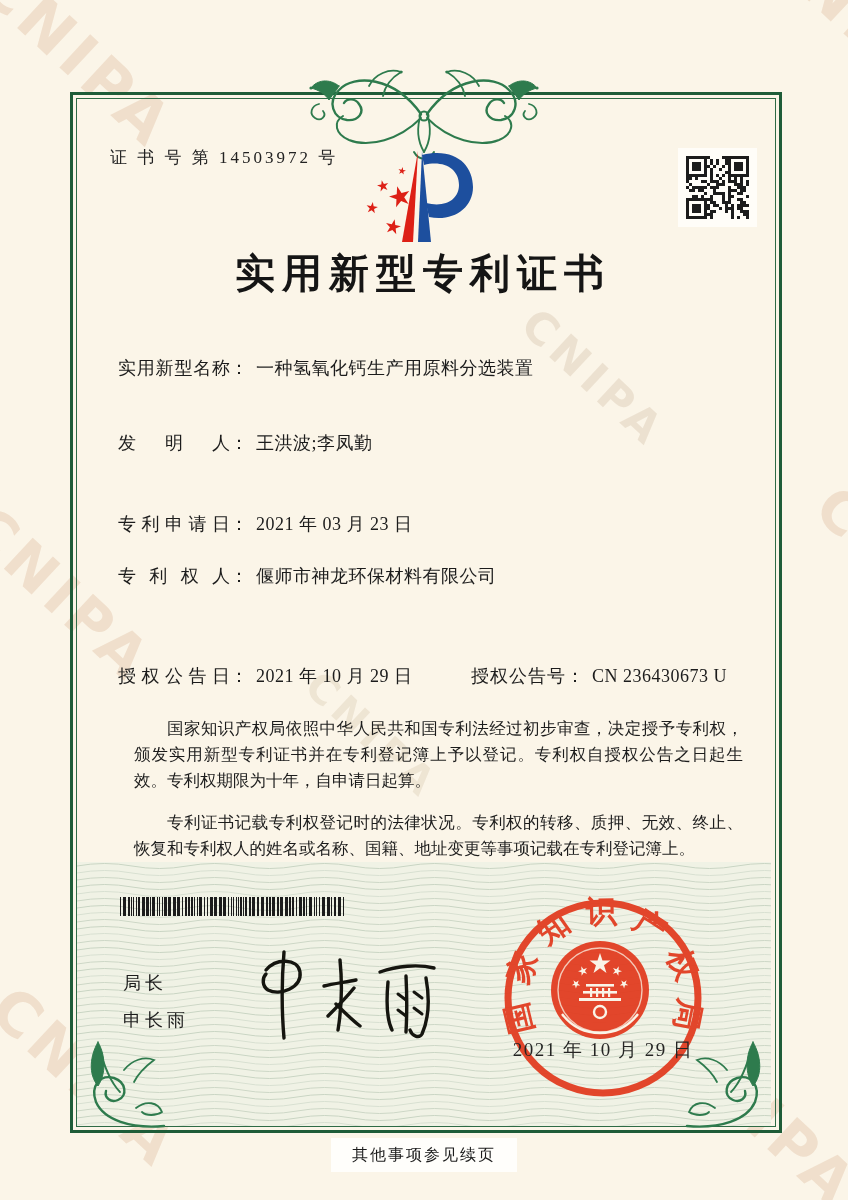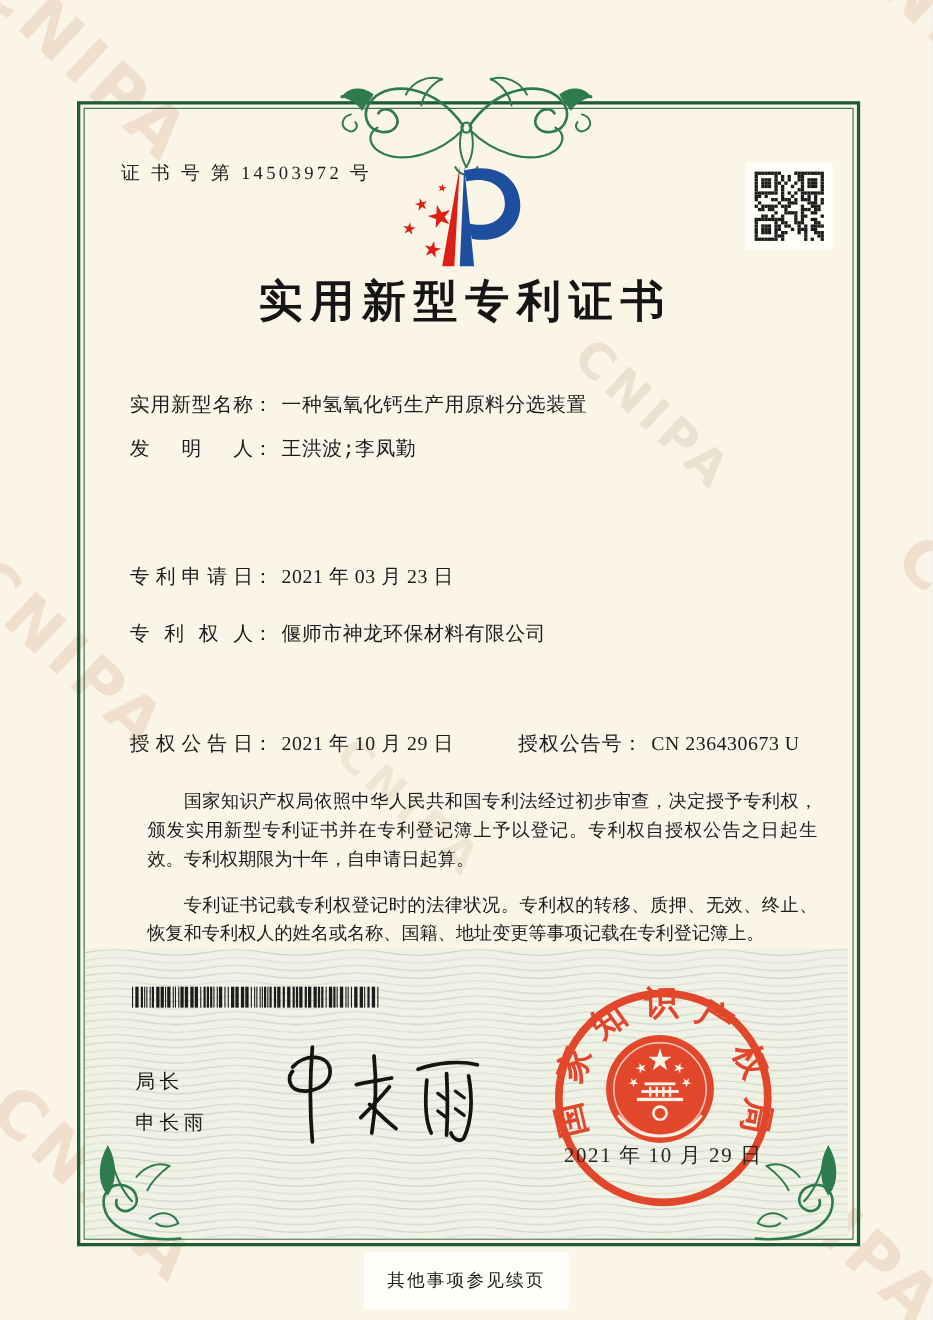--- a/index.html
+++ b/index.html
@@ -39,21 +39,21 @@
 
   .director-title{position:absolute;left:123px;top:971px;font-size:18px;letter-spacing:4px;color:#1c1c1c;}
   .director-name{position:absolute;left:123px;top:1008px;font-size:18px;letter-spacing:4px;color:#1c1c1c;text-align:center;}
   .signature{position:absolute;left:252px;top:946px;}
 
   .seal{position:absolute;left:500px;top:896px;opacity:0.93;}
 
   .pagenum{position:absolute;left:70px;top:1096px;width:690px;text-align:center;font-size:15px;
            letter-spacing:2px;color:#2a2a2a;}
 
-  .note-box{position:absolute;left:331px;top:1138px;width:186px;height:52px;background:#fffefb;
+  .note-box{position:absolute;left:331px;top:1138px;width:186px;height:34px;background:#fffefb;
             display:flex;align-items:center;justify-content:center;font-size:16px;letter-spacing:2px;color:#1c1c1c;}
 
   .ornament{position:absolute;}
 </style>
 </head>
 <body>
 
 <div class="page">
 
   <div class="wm" style="left:-42px;top:18px;font-size:62px;">CNIPA</div>
@@ -365,21 +365,21 @@
           <rect x="68" y="68" width="3" height="3"></rect>
         </g>
       </svg>
   </div>
 
   <div class="title">实用新型专利证书</div>
 
   <div class="frow" style="top:356px;">
     <span class="f-label">实用新型名称</span><span class="f-colon">：</span><span class="f-value">一种氢氧化钙生产用原料分选装置</span>
   </div>
-  <div class="frow" style="top:396px;font-family:Liberation Mono, monospace;">
+  <div class="frow" style="top:431px;">
     <span class="f-label">发明人</span><span class="f-colon">：</span><span class="f-value">王洪波;李凤勤</span>
   </div>
   <div class="frow" style="top:512px;">
     <span class="f-label">专利申请日</span><span class="f-colon">：</span><span class="f-value">2021 年 03 月 23 日</span>
   </div>
   <div class="frow" style="top:564px;">
     <span class="f-label">专利权人</span><span class="f-colon">：</span><span class="f-value">偃师市神龙环保材料有限公司</span>
   </div>
   <div class="frow" style="top:664px;">
     <span class="f-label">授权公告日</span><span class="f-colon">：</span><span class="f-value">2021 年 10 月 29 日</span>

